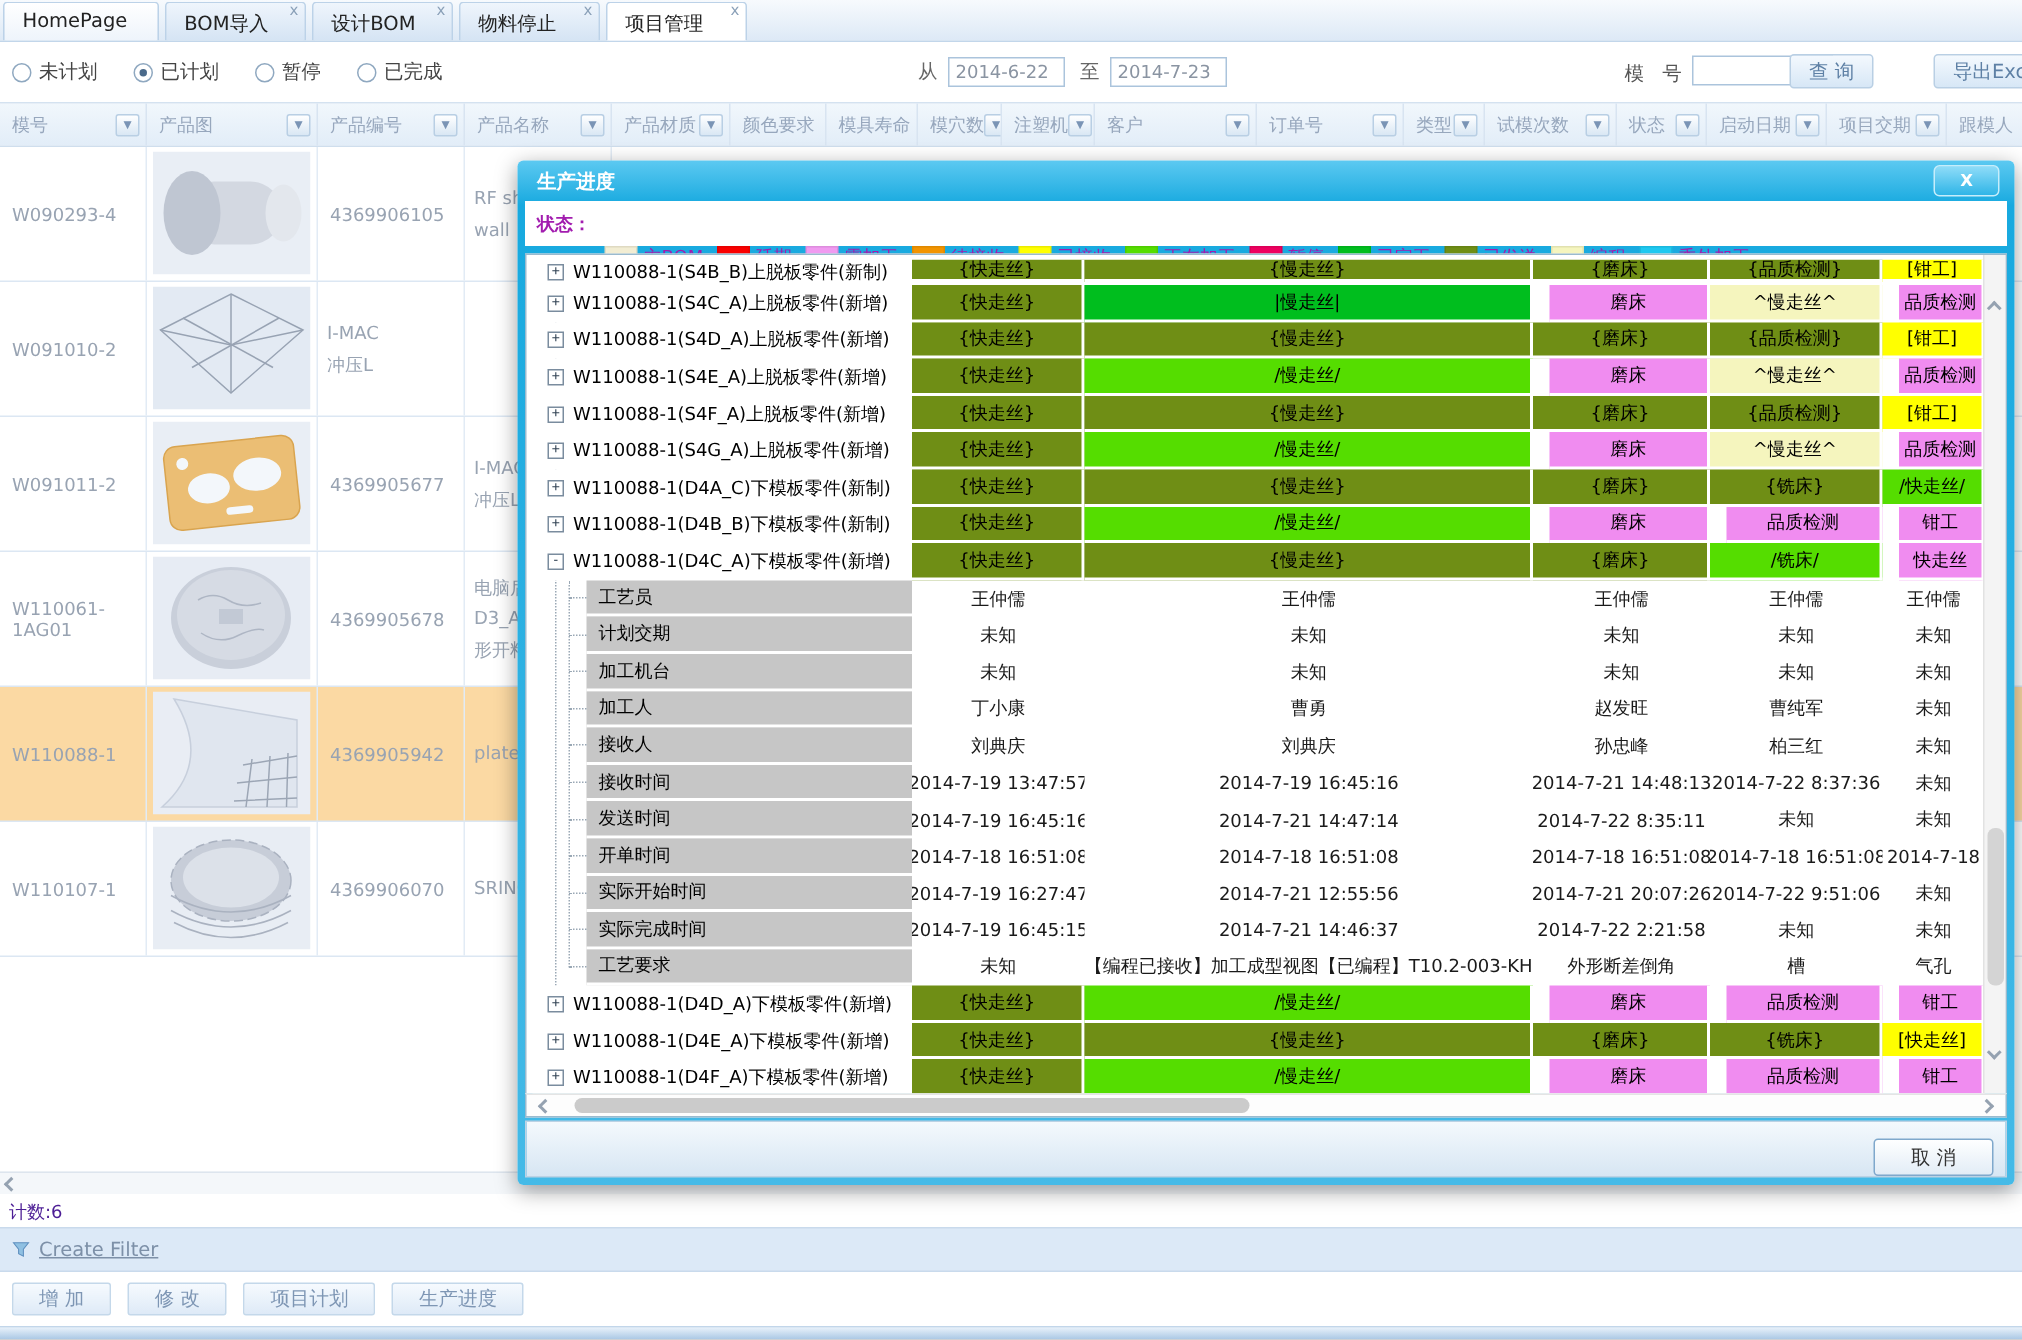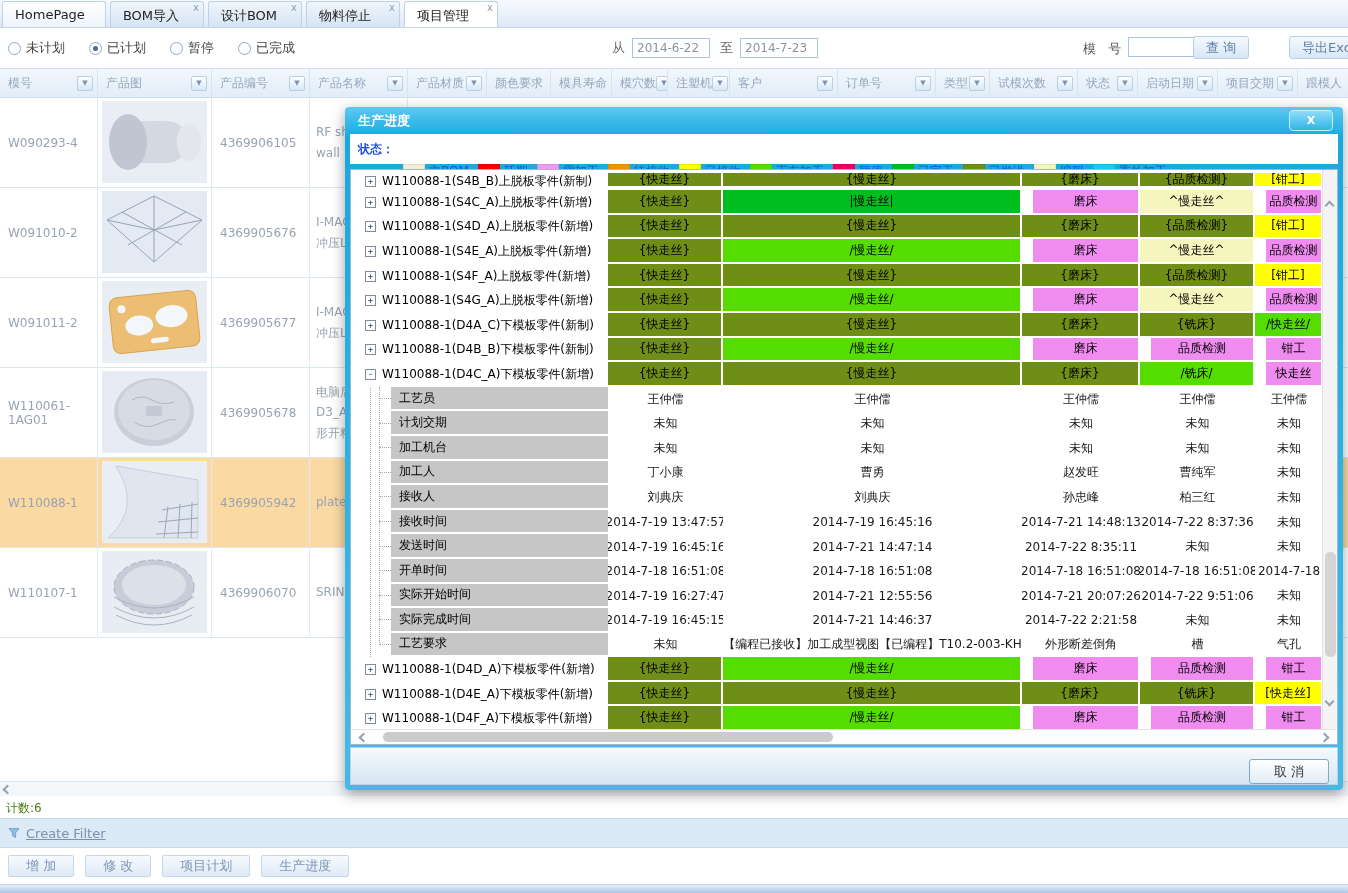--- a/index.html
+++ b/index.html
@@ -43,37 +43,37 @@
 .grow{display:flex;height:90px;border-bottom:1px solid #DCE7F3;background:#fff;}
 .grow.c-selected{background:#FBD9A3;}
 .grow.c-selected .gc{border-right-color:#EBC astratto;}
 .gc{border-right:1px solid #E2EBF5;font-size:12px;color:#98A3B2;overflow:hidden;}
 .gc.c1{width:98px;display:flex;align-items:center;padding:0 8px;word-break:break-all;white-space:pre-line;}
 .gc.c2{width:114px;padding:3px 4px;}
 .gc.c3{width:98px;display:flex;align-items:center;padding:0 8px;}
 .gc.c4{width:98px;display:flex;align-items:center;padding:0 6px;white-space:pre-line;line-height:1.7;}
 .gc-fill{flex:1;}
 .main-hscroll{height:15px;background:#F4F7FA;border-top:1px solid #DDE5EE;position:relative;}
-.countbar{height:22px;font-size:12px;color:#4d7c0f;padding:4px 0 0 6px;background:#fff;}
+.countbar{height:22px;font-size:12px;color:#4c1d95;padding:4px 0 0 6px;background:#fff;}
 .filterbar{height:30px;background:#DCE9F7;border-top:1px solid #C9DAEC;border-bottom:1px solid #C9DAEC;display:flex;align-items:center;padding-left:8px;}
 .cf-link{font-size:13px;color:#7D90A8;text-decoration:underline;margin-left:6px;}
 .actionbar{height:36px;display:flex;align-items:center;padding-left:8px;gap:11px;background:#fff;}
 .abtn{height:22px;padding:0 17px;font-size:13px;color:#7E96B4;background:linear-gradient(#F6FAFE,#DEEAF7);border:1px solid #C4D8EA;border-radius:2px;display:flex;align-items:center;white-space:nowrap;}
 .bstrip{height:9px;background:linear-gradient(#E8F1FA,#A9C7E4);border-top:1px solid #C2D6EA;}
 
 
 .chev{display:inline-block;width:7px;height:7px;border-left:2px solid #95A2B1;border-bottom:2px solid #95A2B1;}
 .chev.l{transform:rotate(45deg);}.chev.r{transform:rotate(225deg);}
 .chev.u{transform:rotate(135deg);}.chev.d{transform:rotate(-45deg);}
 
 
 .dialog{position:absolute;left:345px;top:107px;width:998px;height:683px;background:linear-gradient(180deg,#5CC9F1,#17A9DF 30px,#45BAE7);border-radius:4px;box-shadow:0 4px 14px rgba(0,0,0,.38);padding:0 5px 5px;}
 .dlg-title{height:27px;display:flex;align-items:center;color:#fff;font-weight:bold;font-size:13px;padding-left:8px;position:relative;}
 .dlg-close{position:absolute;right:5px;top:3px;width:44px;height:21px;background:linear-gradient(#8FDCF8,#2FB5E7);border:1px solid #C6EDFB;border-radius:4px;color:#fff;font-weight:bold;font-size:11px;display:flex;align-items:center;justify-content:center;}
-.dlg-legend{height:30px;background:#fff;display:flex;align-items:center;font-size:12px;color:#1d4ed8;padding-left:8px;}
+.dlg-legend{height:30px;background:#fff;display:flex;align-items:center;font-size:12px;color:#a21caf;padding-left:8px;}
 .lg-label{font-weight:bold;}
 .lg-item{display:flex;align-items:center;margin-top:44px;}
 .lg-swatch{width:22px;height:15px;margin:0 4px 0 9px;border:1px solid rgba(0,0,0,.08);}
 .dlg-tree{height:560px;margin-top:5px;background:#fff;border:1px solid #9ABACE;border-bottom:none;position:relative;overflow:hidden;padding:3px 0 0 4px;}
 .tree-inner{width:968px;position:relative;}
 .dotline{position:absolute;left:15px;top:0;bottom:0;border-left:1px dotted #9AA8B5;}
 .trow{display:flex;height:24.6px;align-items:stretch;position:relative;background:#fff;}
 .trow.c-clipped{height:17px;overflow:hidden;}
 .trow.c-clipped .sc{height:15px;}
 .tlabel{width:253px;display:flex;align-items:center;font-size:12px;color:#000;padding-left:10px;gap:6px;flex:none;}
@@ -256,21 +256,20 @@
             <rect width="105" height="82" fill="#E3EAF3"></rect>
             <g stroke="#98A3B3" fill="none" stroke-width="1">
               <polygon points="52,5 100,29 52,71 5,29"></polygon>
               <polyline points="5,29 52,39 100,29"></polyline>
               <polyline points="52,5 52,39 52,71"></polyline>
               <polyline points="20,21 80,54"></polyline>
               <polyline points="84,21 26,54"></polyline>
             </g>
           </svg>
       </div>
-      <div class="gc c3">4369905676</div>
       <div class="gc c4">I-MAC
 冲压L</div>
       <div class="gc-fill"></div>
     </div>
 
     <div class="grow c-normal">
       <div class="gc c1">W091011-2</div>
       <div class="gc c2">
         <svg width="105" height="82" viewBox="0 0 105 82">
             <rect width="105" height="82" fill="#E9EEF5"></rect>

